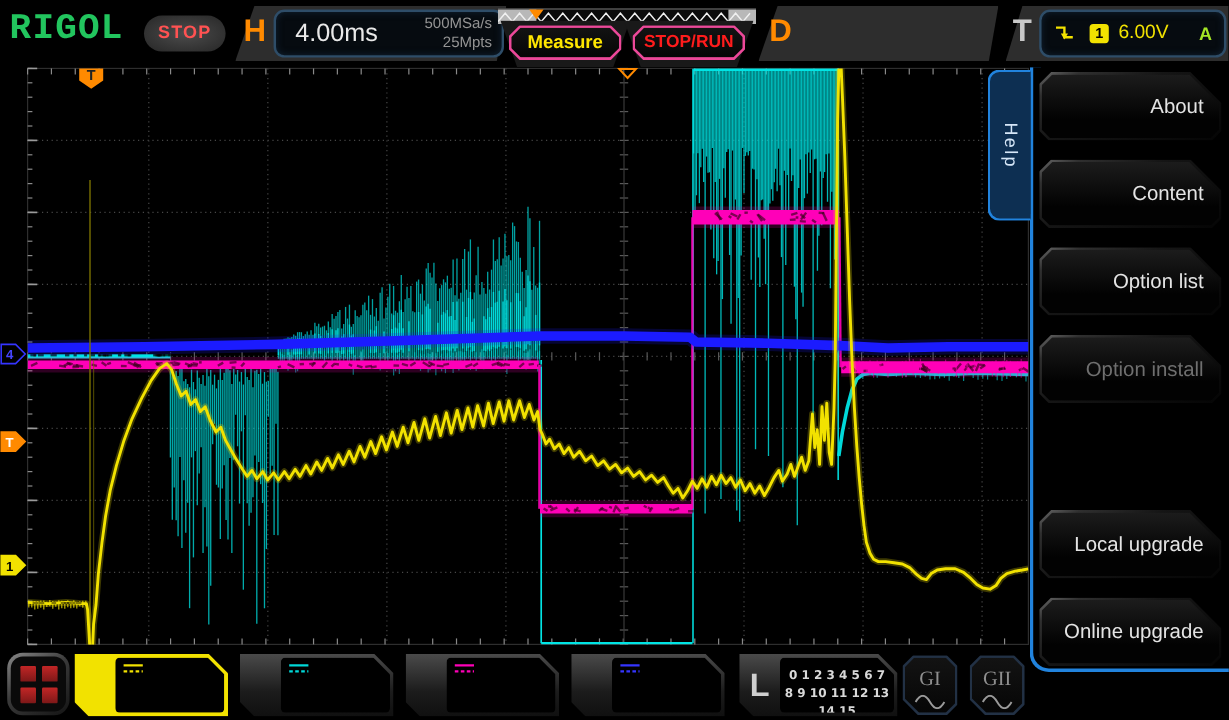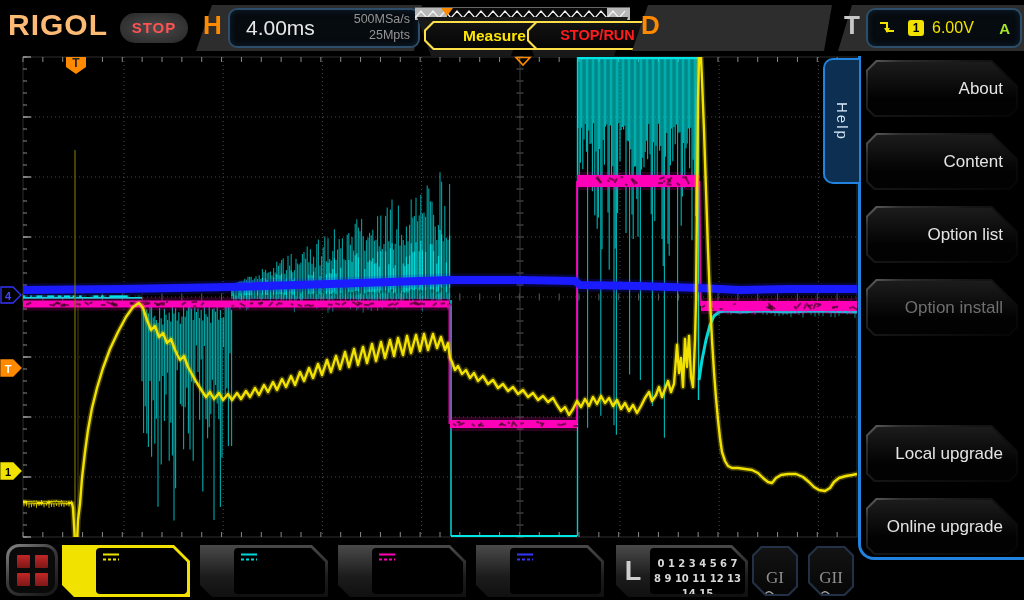--- a/index.html
+++ b/index.html
@@ -2,22 +2,22 @@
 <html><head>
 <meta charset="utf-8">
 <style>
   html,body{margin:0;padding:0;background:#000;width:1024px;height:600px;overflow:hidden;
     font-family:"Liberation Sans",sans-serif;-webkit-font-smoothing:antialiased;}
   #screen{position:relative;width:1024px;height:600px;background:#000;}
   #plot{position:absolute;left:0;top:0;z-index:1;}
 
   
   #header{position:absolute;left:0;top:0;width:1024px;height:56px;background:#000;z-index:10;}
-  .logo{position:absolute;left:8px;top:8px;font-family:Liberation Sans, sans-serif;font-weight:bold;
-    font-size:30px;color:#fdba74;letter-spacing:1px;}
+  .logo{position:absolute;left:8px;top:8px;font-family:Liberation Mono, monospace;font-weight:bold;
+    font-size:30px;color:#22c55e;letter-spacing:1px;}
   .runstate{position:absolute;left:120px;top:13px;width:68px;height:30px;border-radius:16px;
     background:radial-gradient(ellipse at center,#4c4c4c,#262626);color:#ff5252;font-weight:bold;
     font-size:15px;text-align:center;line-height:30px;letter-spacing:1px;}
   .hpanel{position:absolute;left:196px;top:5px;width:226px;height:46px;background:#2d2d2d;
     clip-path:polygon(16px 0,100% 0,calc(100% - 8px) 100%,0 100%);}
   .dpanel{position:absolute;left:632px;top:5px;width:200px;height:46px;background:#2d2d2d;
     clip-path:polygon(16px 0,100% 0,calc(100% - 8px) 100%,0 100%);}
   .tpanel{position:absolute;left:838px;top:5px;width:186px;height:46px;background:#2d2d2d;
     clip-path:polygon(14px 0,100% 0,100% 100%,0 100%);}
   .blklabel{position:absolute;top:10px;font-size:26px;font-weight:bold;}
@@ -25,22 +25,22 @@
     border-radius:9px;display:flex;align-items:center;box-shadow:0 0 6px #123 inset;}
   .hval{font-size:21px;color:#e8e8e8;margin-left:16px;white-space:nowrap;}
   .hrate{margin-left:auto;margin-right:8px;text-align:right;color:#949494;font-size:12.5px;line-height:1.25;}
   .dval{font-size:21px;color:#e8e8e8;margin-left:20px;}
   .tsrc{width:16px;height:16px;background:#f2e200;border-radius:3px;color:#000;font-weight:bold;
     font-size:12px;text-align:center;line-height:16px;margin-left:12px;}
   .tlev{color:#f2e200;font-size:16px;margin-left:8px;}
   .tmode{color:#a4e625;font-size:15px;font-weight:bold;margin-left:auto;margin-right:10px;}
   .tabback{position:absolute;top:17px;width:108px;height:39px;background:#191919;
     clip-path:polygon(0 0,100% 0,calc(100% - 14px) 100%,14px 100%);}
-  .hdrbtn{position:absolute;top:21px;width:94px;height:29px;background:#fde047;
-    clip-path:polygon(9px 0,calc(100% - 9px) 0,100% 9px,100% calc(100% - 9px),calc(100% - 9px) 100%,9px 100%,0 calc(100% - 9px),0 9px);padding-left:47px;}
+  .hdrbtn{position:absolute;top:21px;width:94px;height:29px;background:#ec4899;
+    clip-path:polygon(9px 0,calc(100% - 9px) 0,100% 9px,100% calc(100% - 9px),calc(100% - 9px) 100%,9px 100%,0 calc(100% - 9px),0 9px);}
   .hdrbtn .in{position:absolute;left:2px;top:2px;right:2px;bottom:2px;background:linear-gradient(180deg,#131313,#050505);
     clip-path:polygon(8px 0,calc(100% - 8px) 0,100% 8px,100% calc(100% - 8px),calc(100% - 8px) 100%,8px 100%,0 calc(100% - 8px),0 8px);
     text-align:center;line-height:25px;font-weight:bold;}
   .strip{position:absolute;left:415px;top:7px;width:215px;height:12px;background:#0b0b0b;border-top:1px solid #666;}
   .strip .gseg{position:absolute;top:0;height:12px;background:#b8b8b8;}
   .strip svg{position:absolute;left:0;top:0;}
   .stripmark{position:absolute;top:0;width:0;height:0;border-left:6px solid transparent;
     border-right:6px solid transparent;border-top:8px solid #ff8a00;}
 
   
@@ -78,21 +78,21 @@
   .chbadge .r2{text-align:right;margin-top:2px;}
   .lbl-l{position:absolute;left:0;top:0;width:34px;height:52px;color:#cfcfcf;font-size:27px;font-weight:bold;
     text-align:center;line-height:52px;}
   .lrows{position:absolute;left:34px;top:3px;right:3px;bottom:3px;background:#000;border-radius:4px;
     clip-path:polygon(0 0,calc(100% - 14px) 0,100% 14px,100% 100%,0 100%);
     color:#d8d8d8;font-family:"DejaVu Sans",sans-serif;font-size:10px;text-align:center;padding-top:8px;box-sizing:border-box;line-height:1.5;font-weight:bold;}
   .genbtn{position:absolute;top:6px;width:46px;height:50px;background:#223145;
     clip-path:polygon(9px 0,calc(100% - 9px) 0,100% 9px,100% calc(100% - 9px),calc(100% - 9px) 100%,13px 100%,0 calc(100% - 13px),0 9px);}
   .genbtn .in{position:absolute;left:2px;top:2px;right:2px;bottom:2px;background:linear-gradient(180deg,#131313,#060606);
     clip-path:polygon(8px 0,calc(100% - 8px) 0,100% 8px,100% calc(100% - 8px),calc(100% - 8px) 100%,12px 100%,0 calc(100% - 12px),0 8px);
-    text-align:center;color:#8f8f8f;font-family:"Liberation Serif",serif;font-size:17px;padding-top:20px;box-sizing:border-box;}
+    text-align:center;color:#8f8f8f;font-family:"Liberation Serif",serif;font-size:17px;padding-top:8px;box-sizing:border-box;}
 </style>
 </head>
 <body>
 
 <div id="screen">
 
   <svg id="plot" width="1024" height="600">
       <g>
         <rect x="23" y="57" width="834" height="480" fill="none" stroke="#2e2e2e" stroke-width="1"></rect>
         <line x1="124" y1="57" x2="124" y2="537" stroke="#474747" stroke-width="1" opacity="1" stroke-dasharray="1 3"></line>

